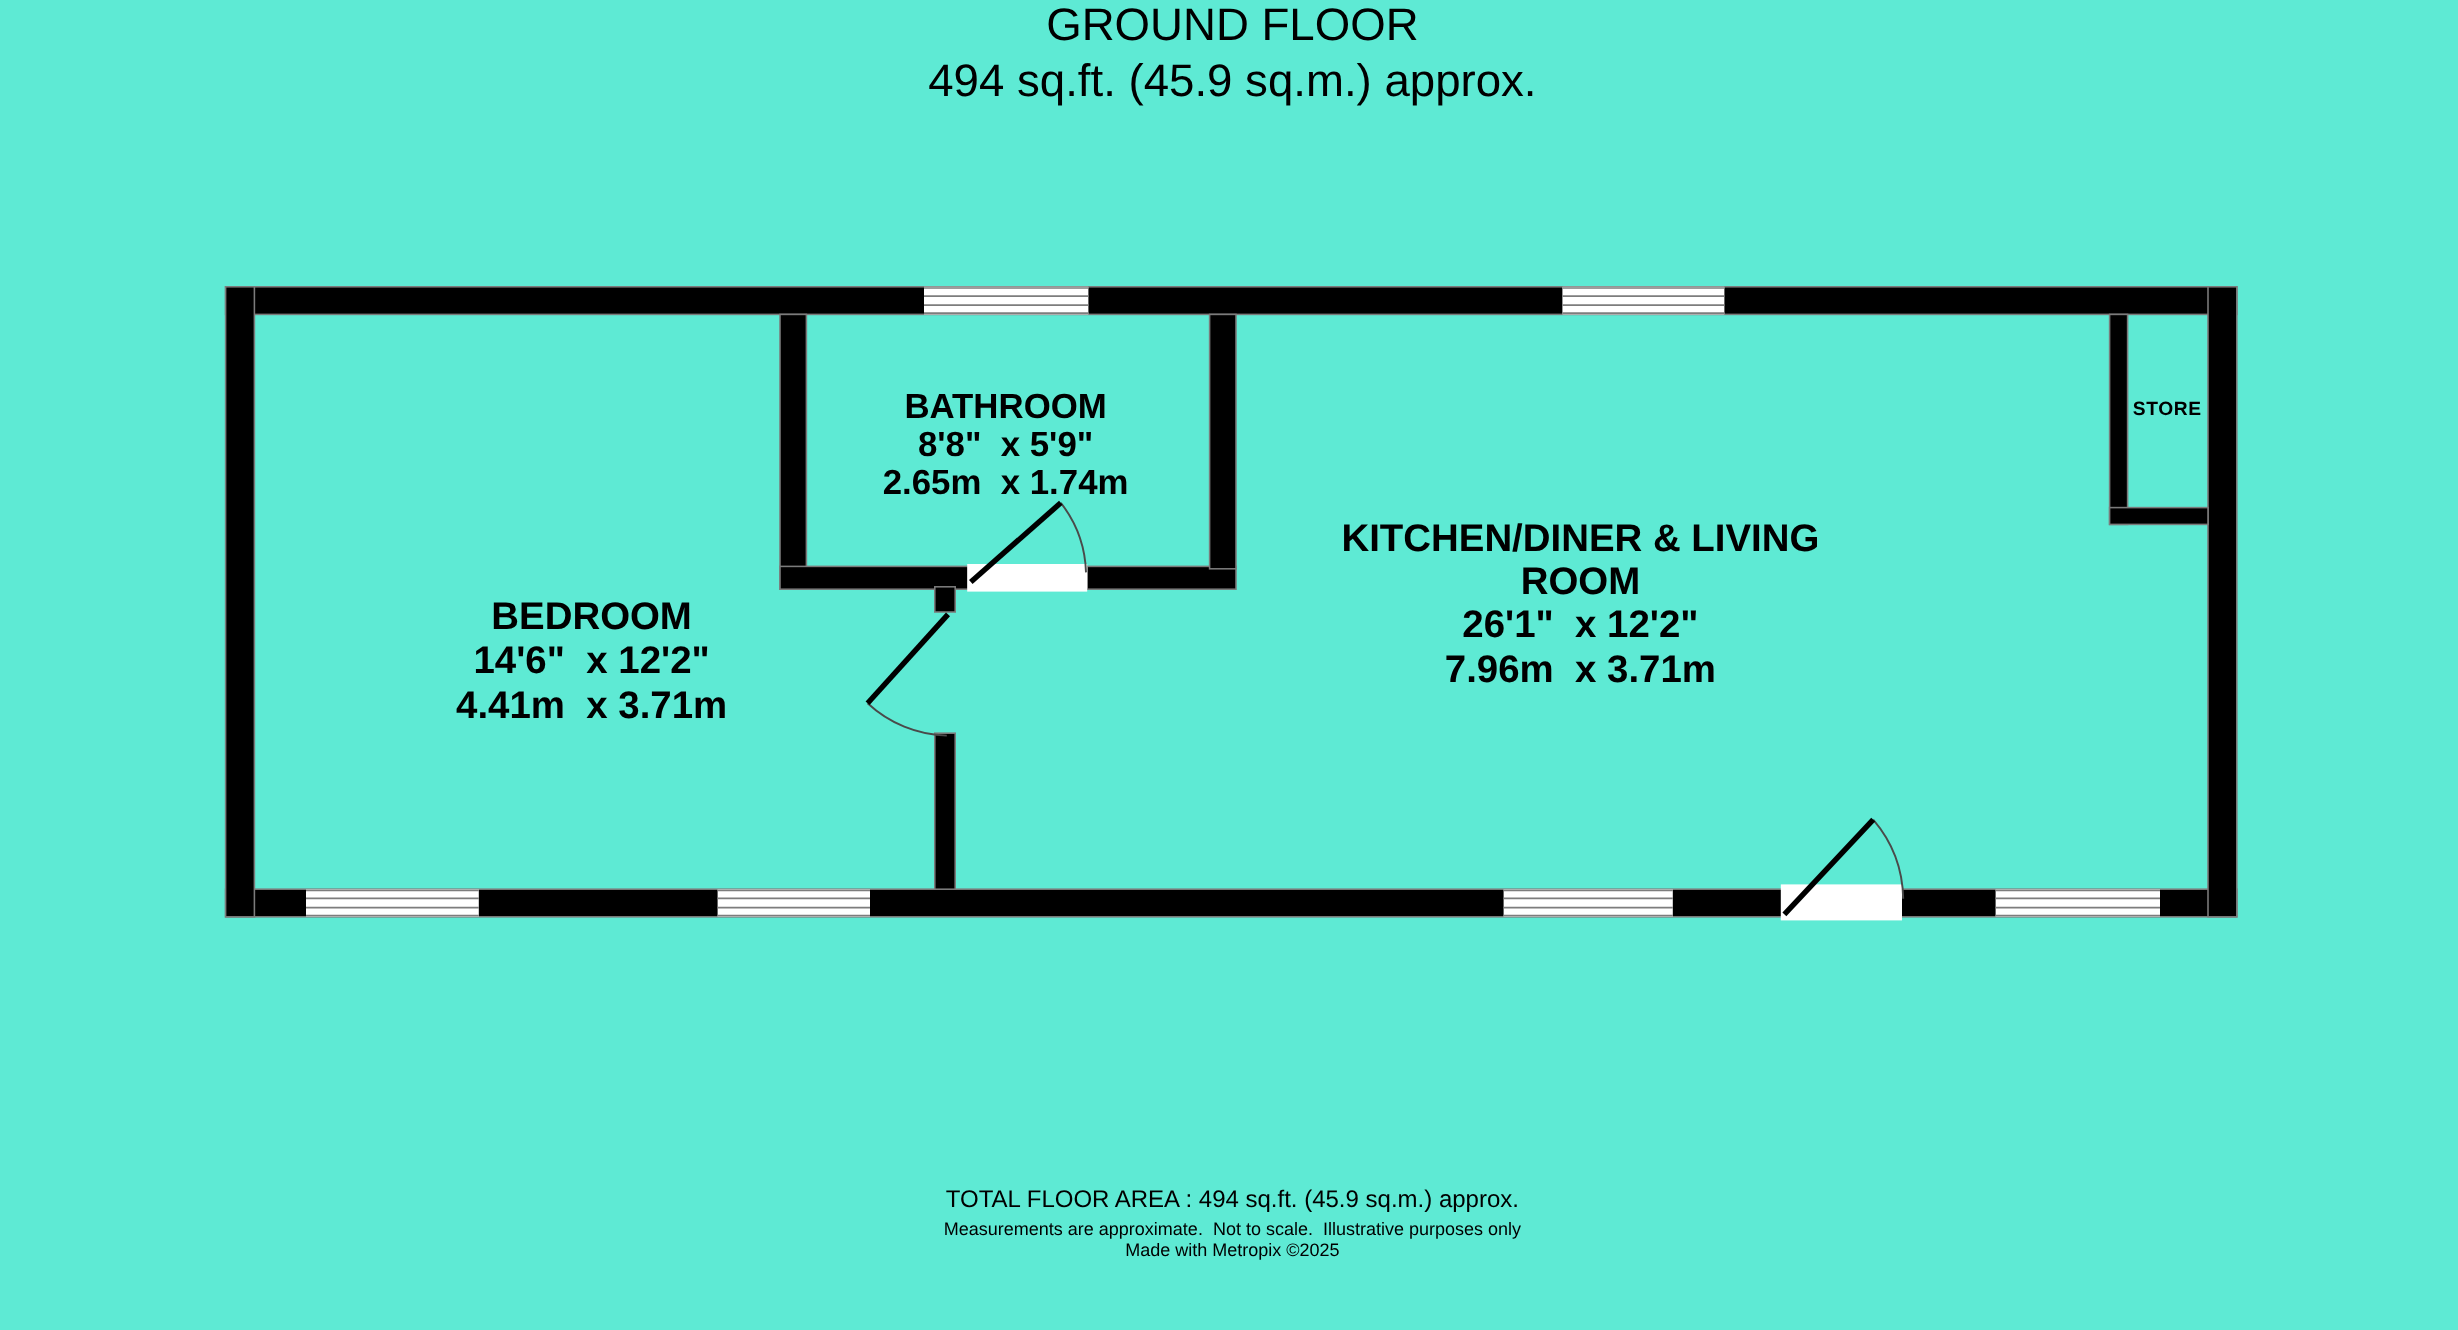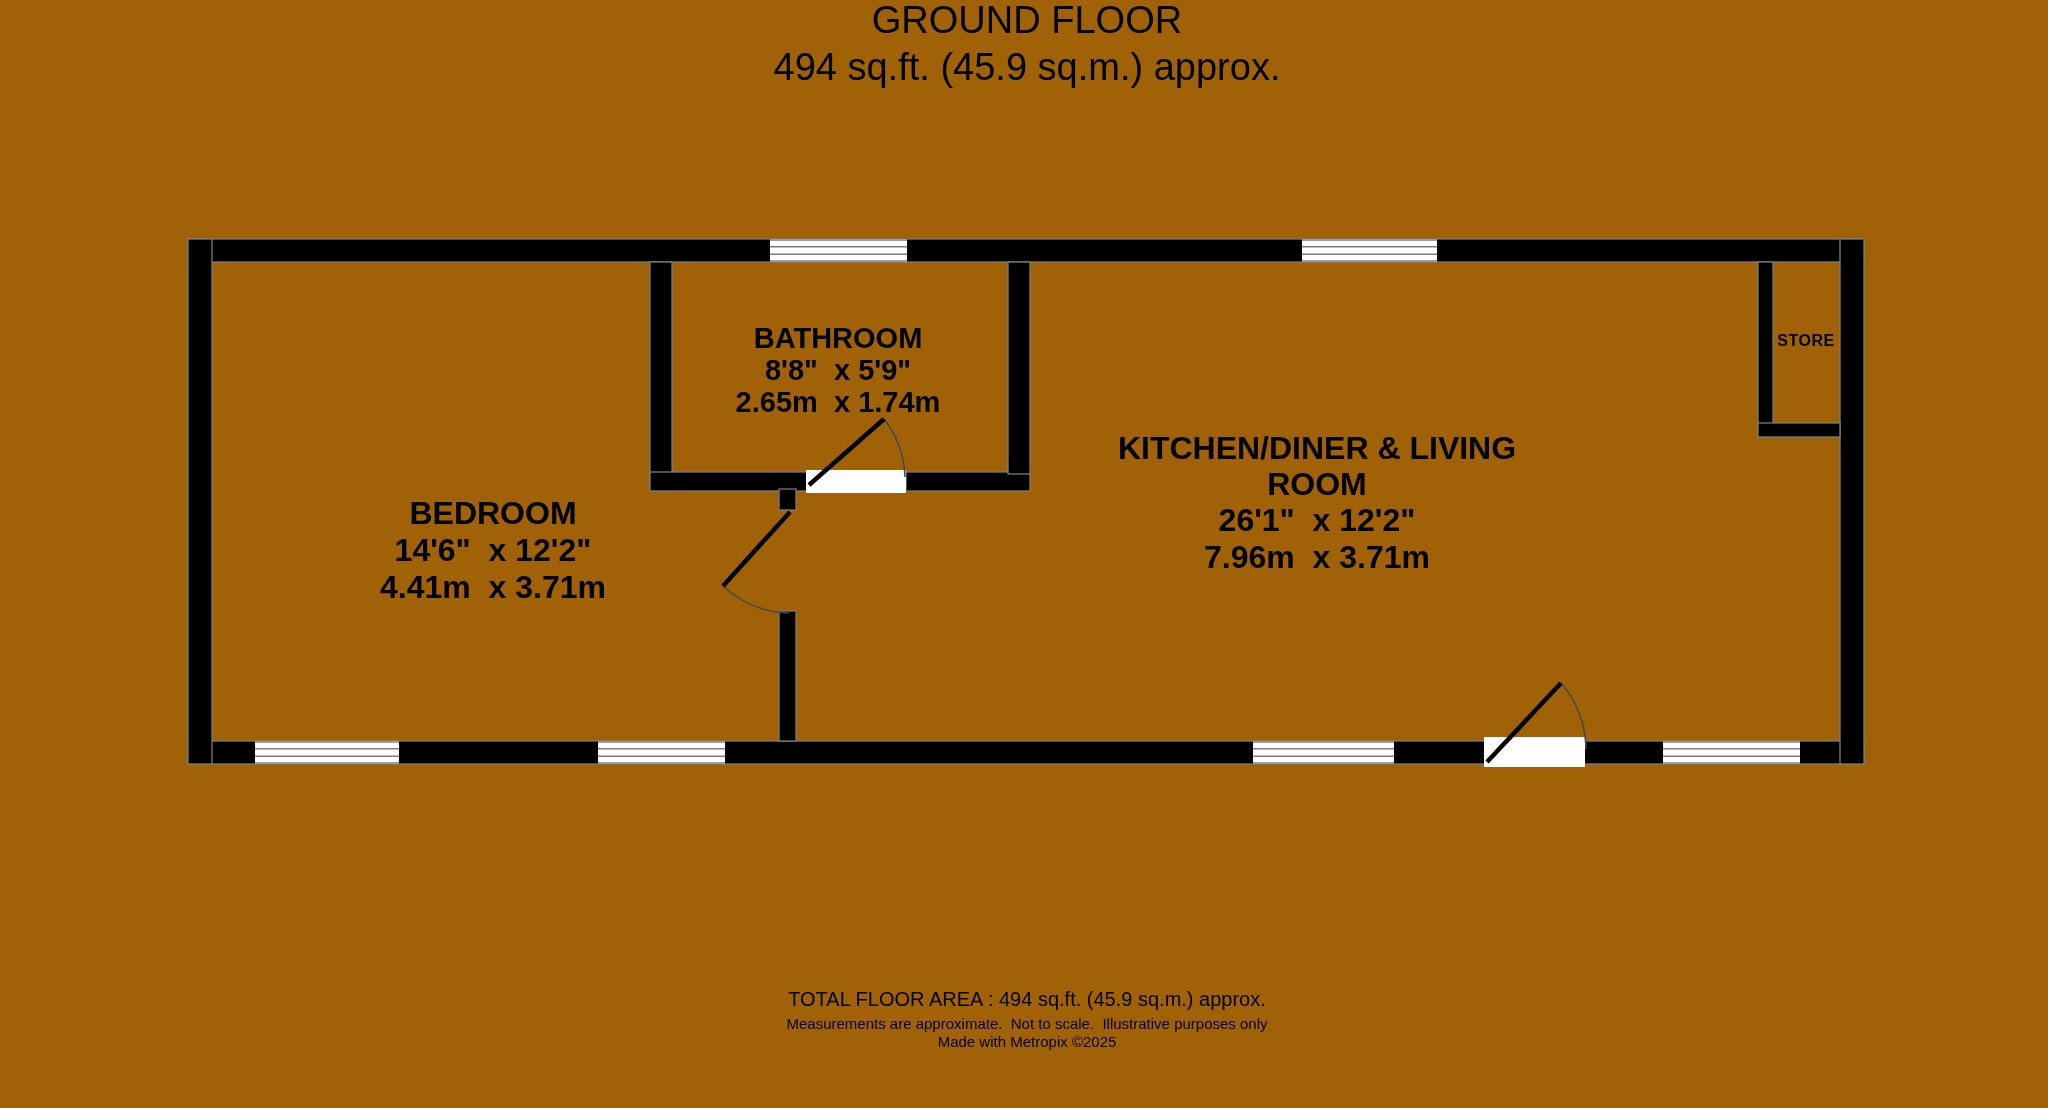--- a/index.html
+++ b/index.html
@@ -1,16 +1,16 @@
 <!DOCTYPE html>
 <html><head>
 <meta charset="utf-8">
 <style>
   html,body{margin:0;padding:0;background:#ffffff;}
-  .page{position:relative;width:2048px;height:1108px;background:#a16207;overflow:hidden;}
+  .page{position:relative;width:2048px;height:1108px;background:#5eead4;overflow:hidden;}
   .page svg{position:absolute;left:0;top:0;}
   text{
     font-family:"Liberation Sans","DejaVu Sans",sans-serif;
     fill:#000000;
     text-anchor:middle;
     white-space:pre;
   }
   .title{font-size:38px;font-weight:normal;}
   .room{font-size:32px;font-weight:bold;}
   .room-sm{font-size:29px;font-weight:bold;}

